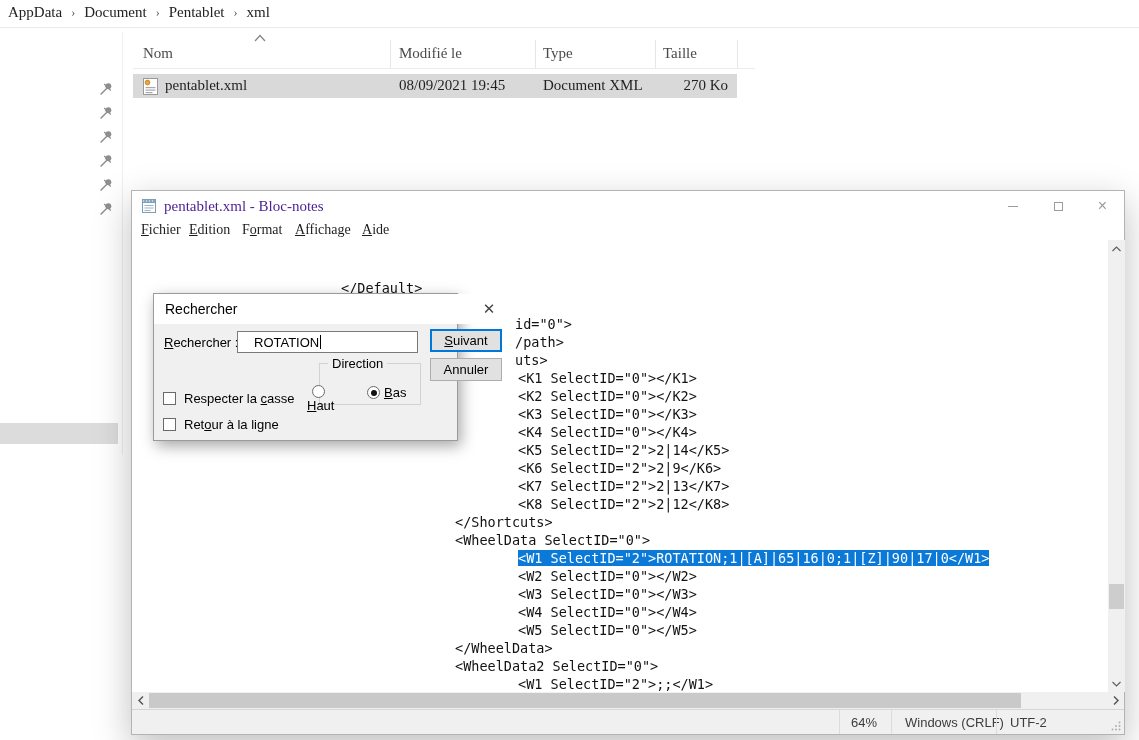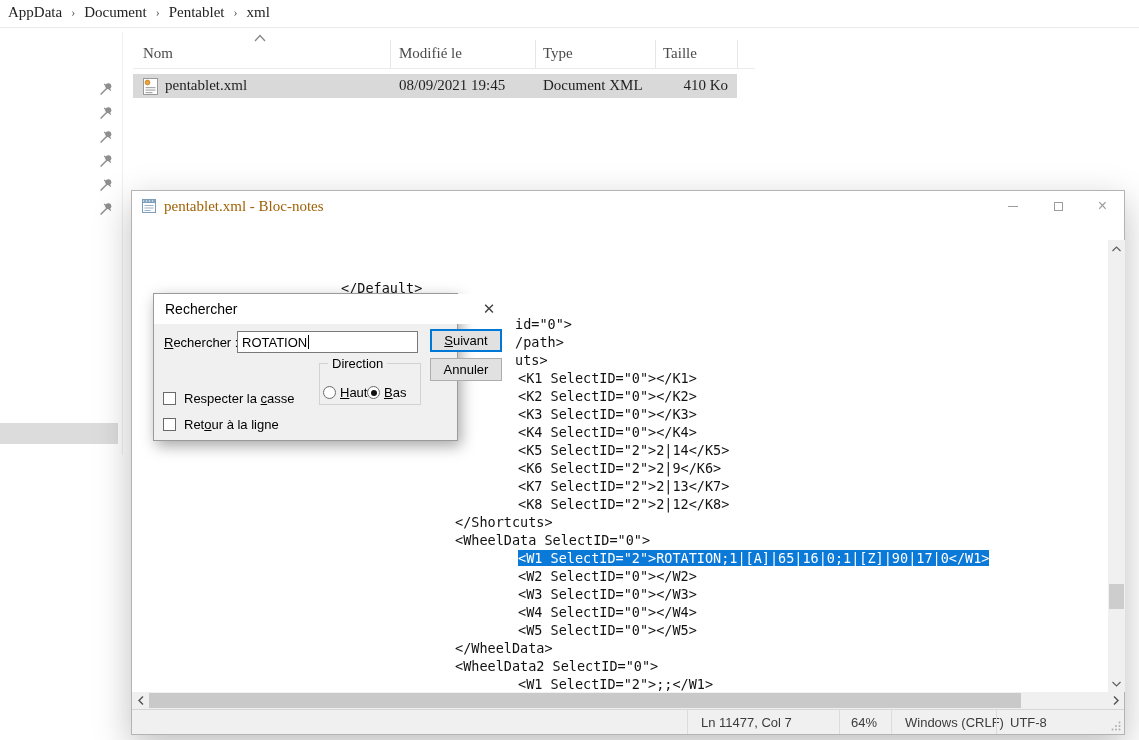--- a/index.html
+++ b/index.html
@@ -23,21 +23,21 @@
   #header-underline { left:133px; top:68px; width:622px; height:1px; background:#ebebeb; }
   #sort-caret { left:254px; top:34px; width:12px; height:8px; color:#777; }
 
   #file-row { left:133px; top:74px; width:604px; height:24px; background:#d9d9d9; font-size:15px; color:#1f1f1f; }
   #file-row .cell { position:absolute; top:3px; white-space:nowrap; }
 
   
   #notepad { left:131px; top:190px; width:994px; height:545px; background:#fff;
              border:1px solid #b3b3b3; box-shadow:0 12px 34px rgba(0,0,0,.25); }
   #np-titlebar { left:0; top:0; width:992px; height:30px; background:#fff; }
-  #np-title { left:32px; top:7px; font-size:15px; color:#a16207; white-space:nowrap; }
+  #np-title { left:32px; top:7px; font-size:15px; color:#4c1d95; white-space:nowrap; }
   .np-ctl { top:0; width:45px; height:30px; display:flex; align-items:center; justify-content:center; color:#9c9c9c; }
   #np-menubar { left:0; top:30px; width:992px; height:19px; background:#fff; }
   .menu-item { position:absolute; top:1px; font-size:14px; color:#1d1d1d;
                font-family:"Liberation Serif", serif; white-space:nowrap; }
   .menu-item u, .dlg u { text-decoration:underline; }
 
   #np-text { left:4px; top:52px; width:972px; height:448px; font-size:13.5px; line-height:18px; color:#121212; }
   .code-line { position:absolute; white-space:pre; }
   .code-sel { background:#0b79d7; color:#fff; }
 
@@ -58,30 +58,30 @@
 
   
   #find-dialog { left:153px; top:293px; width:305px; height:148px; background:#f0f0f0;
                  border:1px solid #9a9a9a; box-shadow:3px 5px 14px rgba(0,0,0,.35); font-size:13px; color:#000; }
   #fd-titlebar { left:0; top:0; width:355px; height:30px; background:#fff; }
   #fd-title { left:11px; top:7px; font-size:14px; }
   #fd-close { left:315px; top:0; width:40px; height:30px; display:flex; align-items:center; justify-content:center;
               font-size:15px; color:#444; }
   #fd-label { left:10px; top:41px; }
   #fd-input { left:83px; top:37px; width:181px; height:22px; background:#fff; border:1px solid #7a7a7a;
-              display:flex; align-items:center; padding-left:4px; }
+              display:flex; align-items:center; padding-left:16px; }
   #fd-caret { width:1px; height:14px; background:#000; margin-left:1px; }
   .fd-btn { position:absolute; left:276px; width:72px; height:23px; background:#e1e1e1; border:1px solid #adadad;
             display:flex; align-items:center; justify-content:center; }
   #fd-next { top:35px; border:2px solid #0078d7; }
   #fd-cancel { top:64px;text-align:right; }
   #fd-group { left:165px; top:69px; width:102px; height:42px; border:1px solid #d2d2d2; }
   #fd-group-label { left:174px; top:62px; background:#f0f0f0; padding:0 4px; }
   .fd-radio-row { position:absolute; top:91px; display:flex; align-items:center; }
-  #fd-radio-haut { left:169px; } #fd-radio-bas { left:213px; }
+  #fd-radio-haut { left:153px;flex-direction:column; } #fd-radio-bas { left:213px; }
   .radio-circle { width:13px; height:13px; border:1px solid #6a6a6a; border-radius:50%; background:#fff;
                   margin-right:4px; position:relative; }
   .radio-circle.on::after { content:""; position:absolute; left:2.5px; top:2.5px; width:6px; height:6px;
                   border-radius:50%; background:#111; }
   .fd-check-row { position:absolute; left:9px; display:flex; align-items:center; }
   .checkbox { width:13px; height:13px; border:1px solid #6a6a6a; background:#fff; margin-right:8px; }
 </style>
 </head>
 <body>
 
@@ -147,21 +147,21 @@
   <svg class="cell" style="left:10px; top:4px" width="15" height="17" viewBox="0 0 15 17">
     <rect x="0.5" y="0.5" width="14" height="16" fill="#fff" stroke="#9a9a9a"></rect>
     <circle cx="4.5" cy="4.5" r="2.4" fill="#e8a33d" stroke="#b97516" stroke-width="0.7"></circle>
     <rect x="2.5" y="9" width="10" height="1.2" fill="#a9a9a9"></rect>
     <rect x="2.5" y="11.5" width="10" height="1.2" fill="#a9a9a9"></rect>
     <rect x="2.5" y="14" width="7" height="1.2" fill="#a9a9a9"></rect>
   </svg>
   <span class="cell" style="left:32px">pentablet.xml</span>
   <span class="cell" style="left:266px">08/09/2021 19:45</span>
   <span class="cell" style="left:410px">Document XML</span>
-  <span class="cell" style="left:530px; width:65px; text-align:right">410 Ko</span>
+  <span class="cell" style="left:530px; width:65px; text-align:right">270 Ko</span>
 </div>
 
 <div id="notepad" class="abs">
   <div id="np-titlebar" class="abs">
     <svg class="abs" style="left:9px; top:7px" width="16" height="16" viewBox="0 0 16 16">
       <rect x="1.5" y="1.5" width="13" height="13" fill="#fdfdfd" stroke="#7d9db8"></rect>
       <rect x="1.5" y="1.5" width="13" height="3" fill="#bcd4e6" stroke="#7d9db8"></rect>
       <circle cx="4" cy="3" r="0.8" fill="#4a7094"></circle>
         <circle cx="7" cy="3" r="0.8" fill="#4a7094"></circle>
       <circle cx="10" cy="3" r="0.8" fill="#4a7094"></circle>
@@ -175,20 +175,27 @@
       <span style="display:block;width:10px;height:1px;background:#9c9c9c"></span>
     </div>
     <div class="abs np-ctl" style="left:904px">
       <span style="display:block;width:9px;height:9px;border:1px solid #9c9c9c"></span>
     </div>
     <div class="abs np-ctl" style="left:948px;font-size:16px">
       <span>×</span>
     </div>
   </div>
 
+  <div id="np-menubar" class="abs">
+      <div class="menu-item" style="left: 9px;"><u>F</u>ichier</div>
+      <div class="menu-item" style="left: 57px;"><u>E</u>dition</div>
+      <div class="menu-item" style="left: 110px;">F<u>o</u>rmat</div>
+      <div class="menu-item" style="left: 163px;"><u>A</u>ffichage</div>
+      <div class="menu-item" style="left: 230px;"><u>A</u>ide</div>
+    </div>
 
   <div id="np-text" class="abs mono">
       <div class="code-line" style="top: 36px; left: 205px;"><span>&lt;/Default&gt;</span></div>
       <div class="code-line" style="top: 54px; left: 205px;"><span></span></div>
       <div class="code-line" style="top: 72px; left: 379px;"><span>id="0"&gt;</span></div>
       <div class="code-line" style="top: 90px; left: 379px; text-align: right;"><span>/path&gt;</span></div>
       <div class="code-line" style="top: 108px; left: 379px;"><span>uts&gt;</span></div>
       <div class="code-line" style="top: 126px; left: 382px;"><span>&lt;K1 SelectID="0"&gt;&lt;/K1&gt;</span></div>
       <div class="code-line" style="top: 144px; left: 382px;"><span>&lt;K2 SelectID="0"&gt;&lt;/K2&gt;</span></div>
       <div class="code-line" style="top: 162px; left: 382px;"><span>&lt;K3 SelectID="0"&gt;&lt;/K3&gt;</span></div>
@@ -231,31 +238,28 @@
     </div>
     <div id="np-hthumb"></div>
     <div class="sb-btn" style="left:975px">
       <svg width="6" height="9" viewBox="0 0 6 9">
           <polyline points="1,0.5 5,4.5 1,8.5" fill="none" stroke="#505050" stroke-width="1.4"></polyline>
         </svg>
     </div>
   </div>
 
   <div id="np-status" class="abs">
-    <div class="st-seg" style="left:555px; width:152px">
-      <span class="st-txt">Ln 11477, Col 7</span>
-    </div>
     <div class="st-seg" style="left:707px; width:52px">
       <span class="st-txt" style="padding-left:11px">64%</span>
     </div>
     <div class="st-seg" style="left:759px; width:105px">
       <span class="st-txt">Windows (CRLF)</span>
     </div>
     <div class="st-seg" style="left:864px; width:128px">
-      <span class="st-txt">UTF-8</span>
+      <span class="st-txt">UTF-2</span>
     </div>
     <svg id="resize-grip" viewBox="0 0 10 10">
       <circle cx="8.5" cy="1.5" r="1" fill="#b0b0b0"></circle>
         <circle cx="8.5" cy="5" r="1" fill="#b0b0b0"></circle>
       <circle cx="8.5" cy="8.5" r="1" fill="#b0b0b0"></circle>
         <circle cx="5" cy="8.5" r="1" fill="#b0b0b0"></circle>
       <circle cx="1.5" cy="8.5" r="1" fill="#b0b0b0"></circle>
         <circle cx="5" cy="5" r="1" fill="#b0b0b0"></circle>
     </svg>
   </div>

